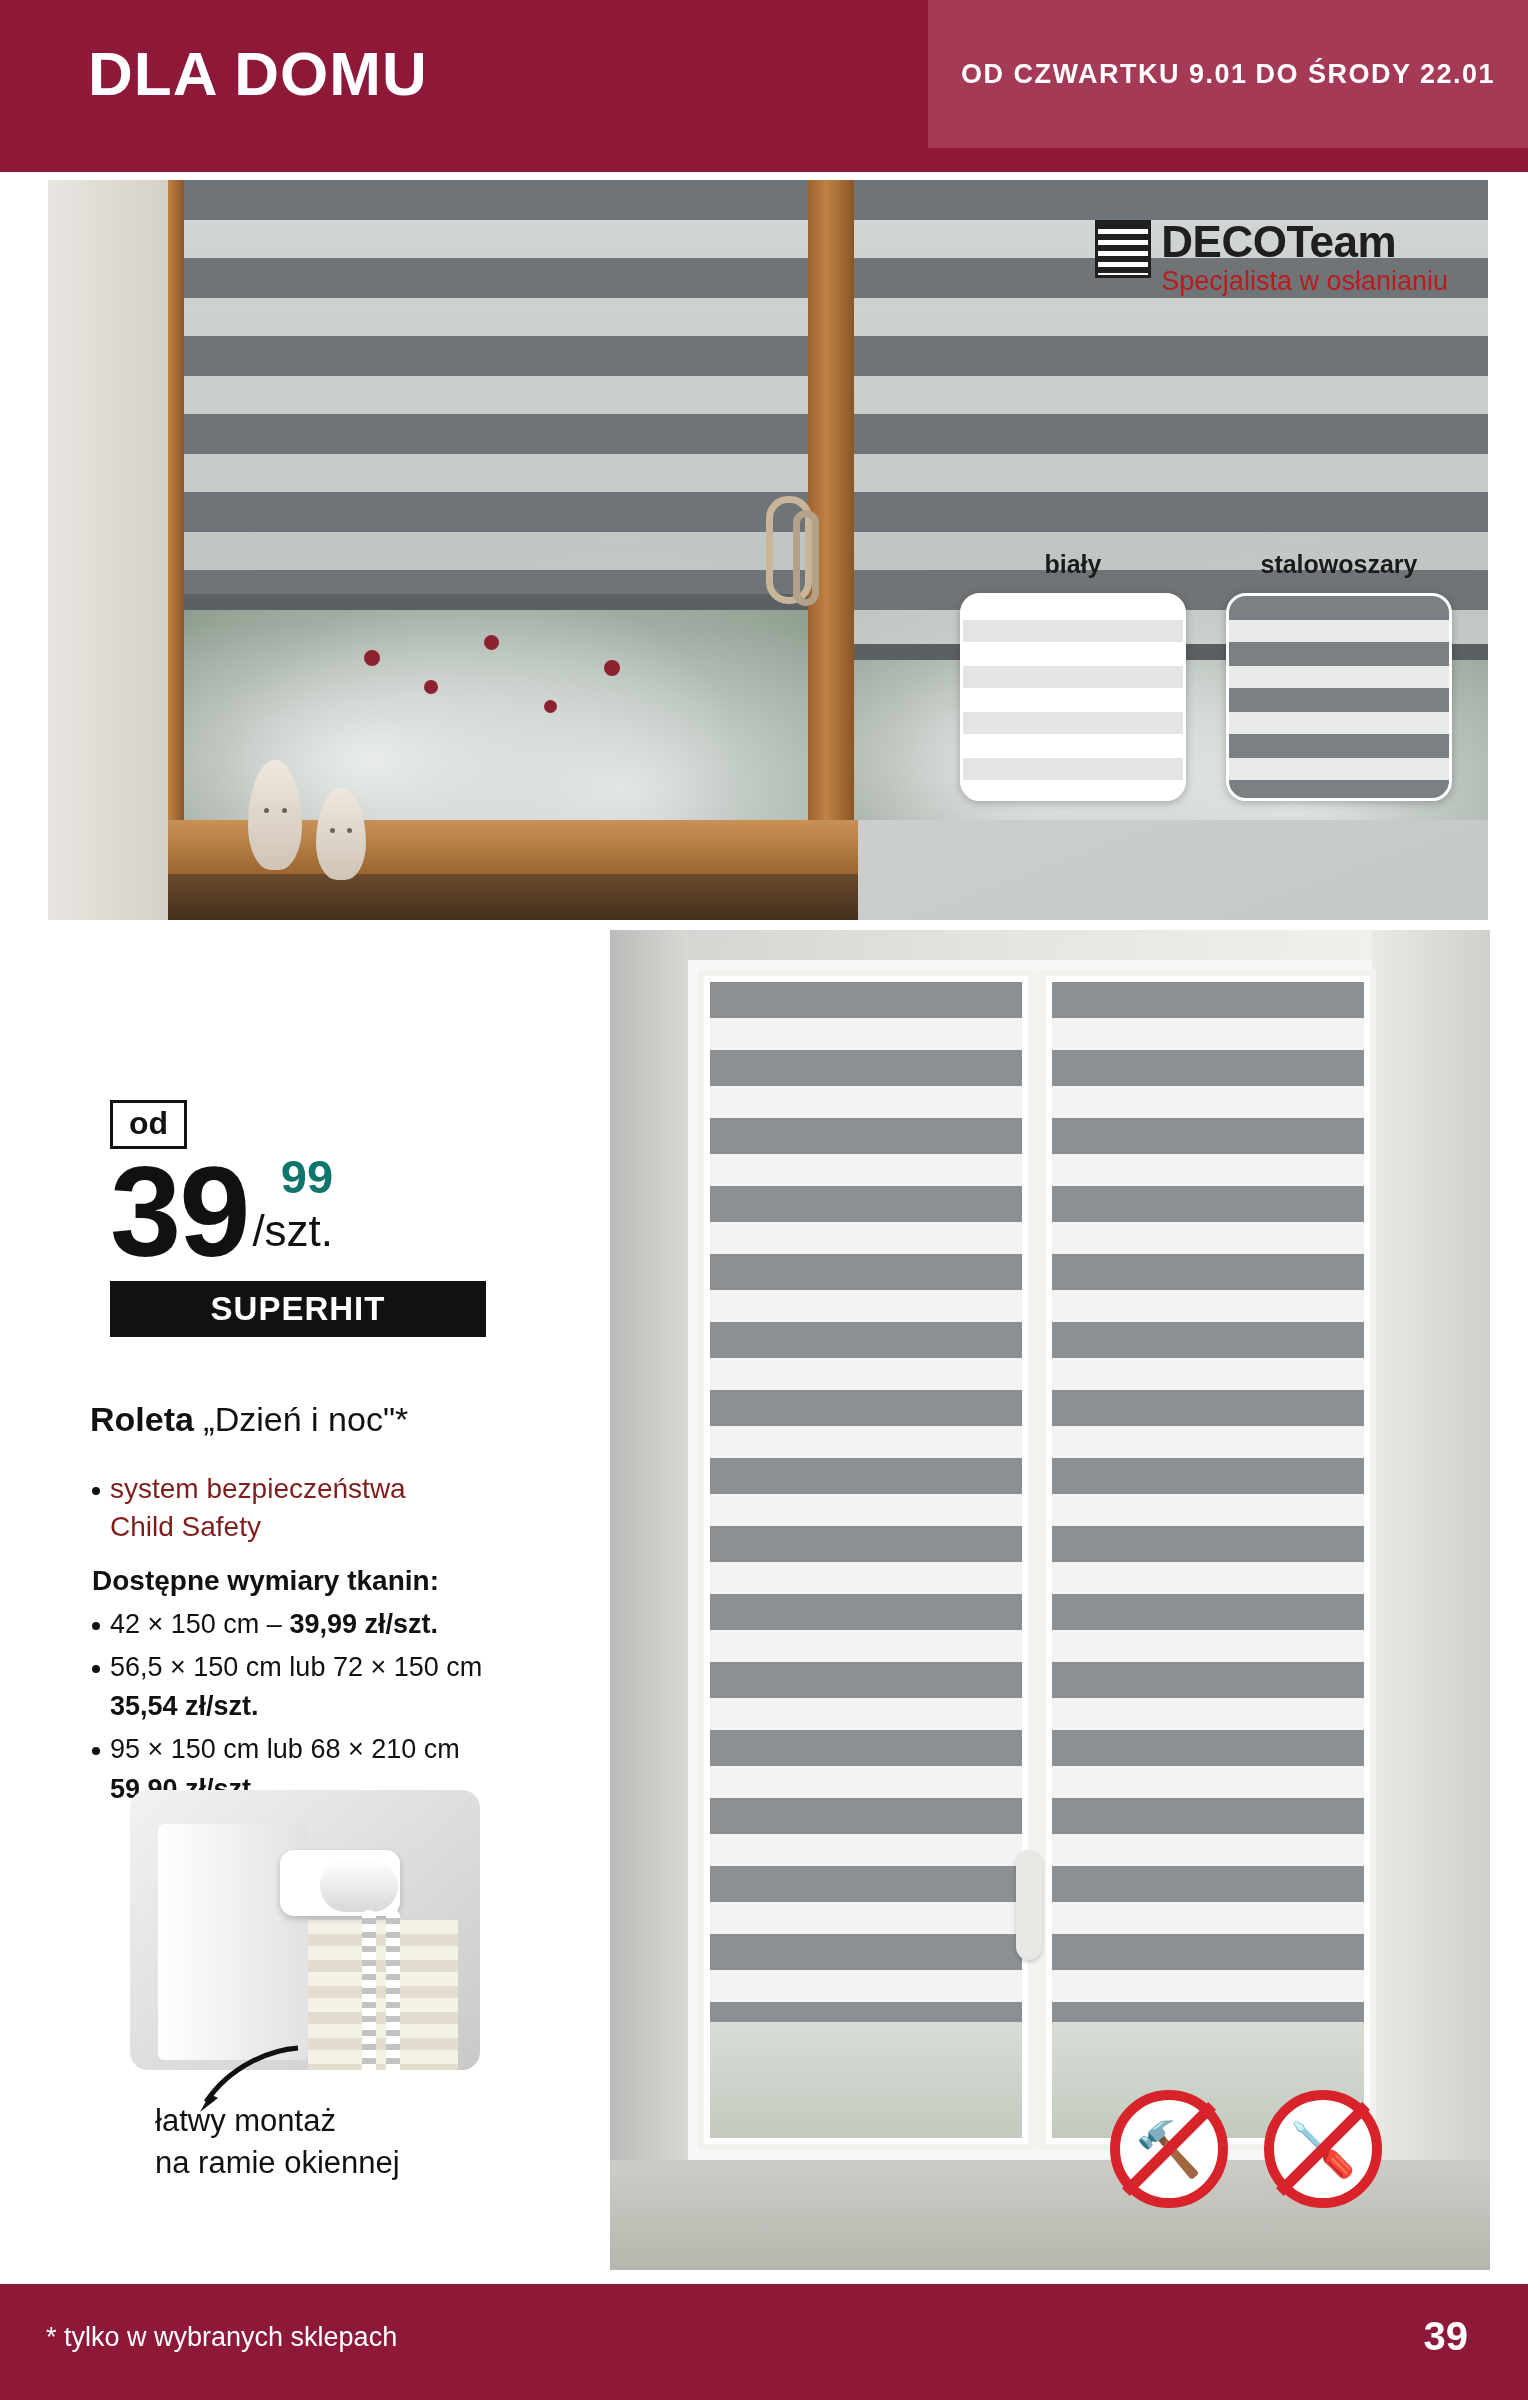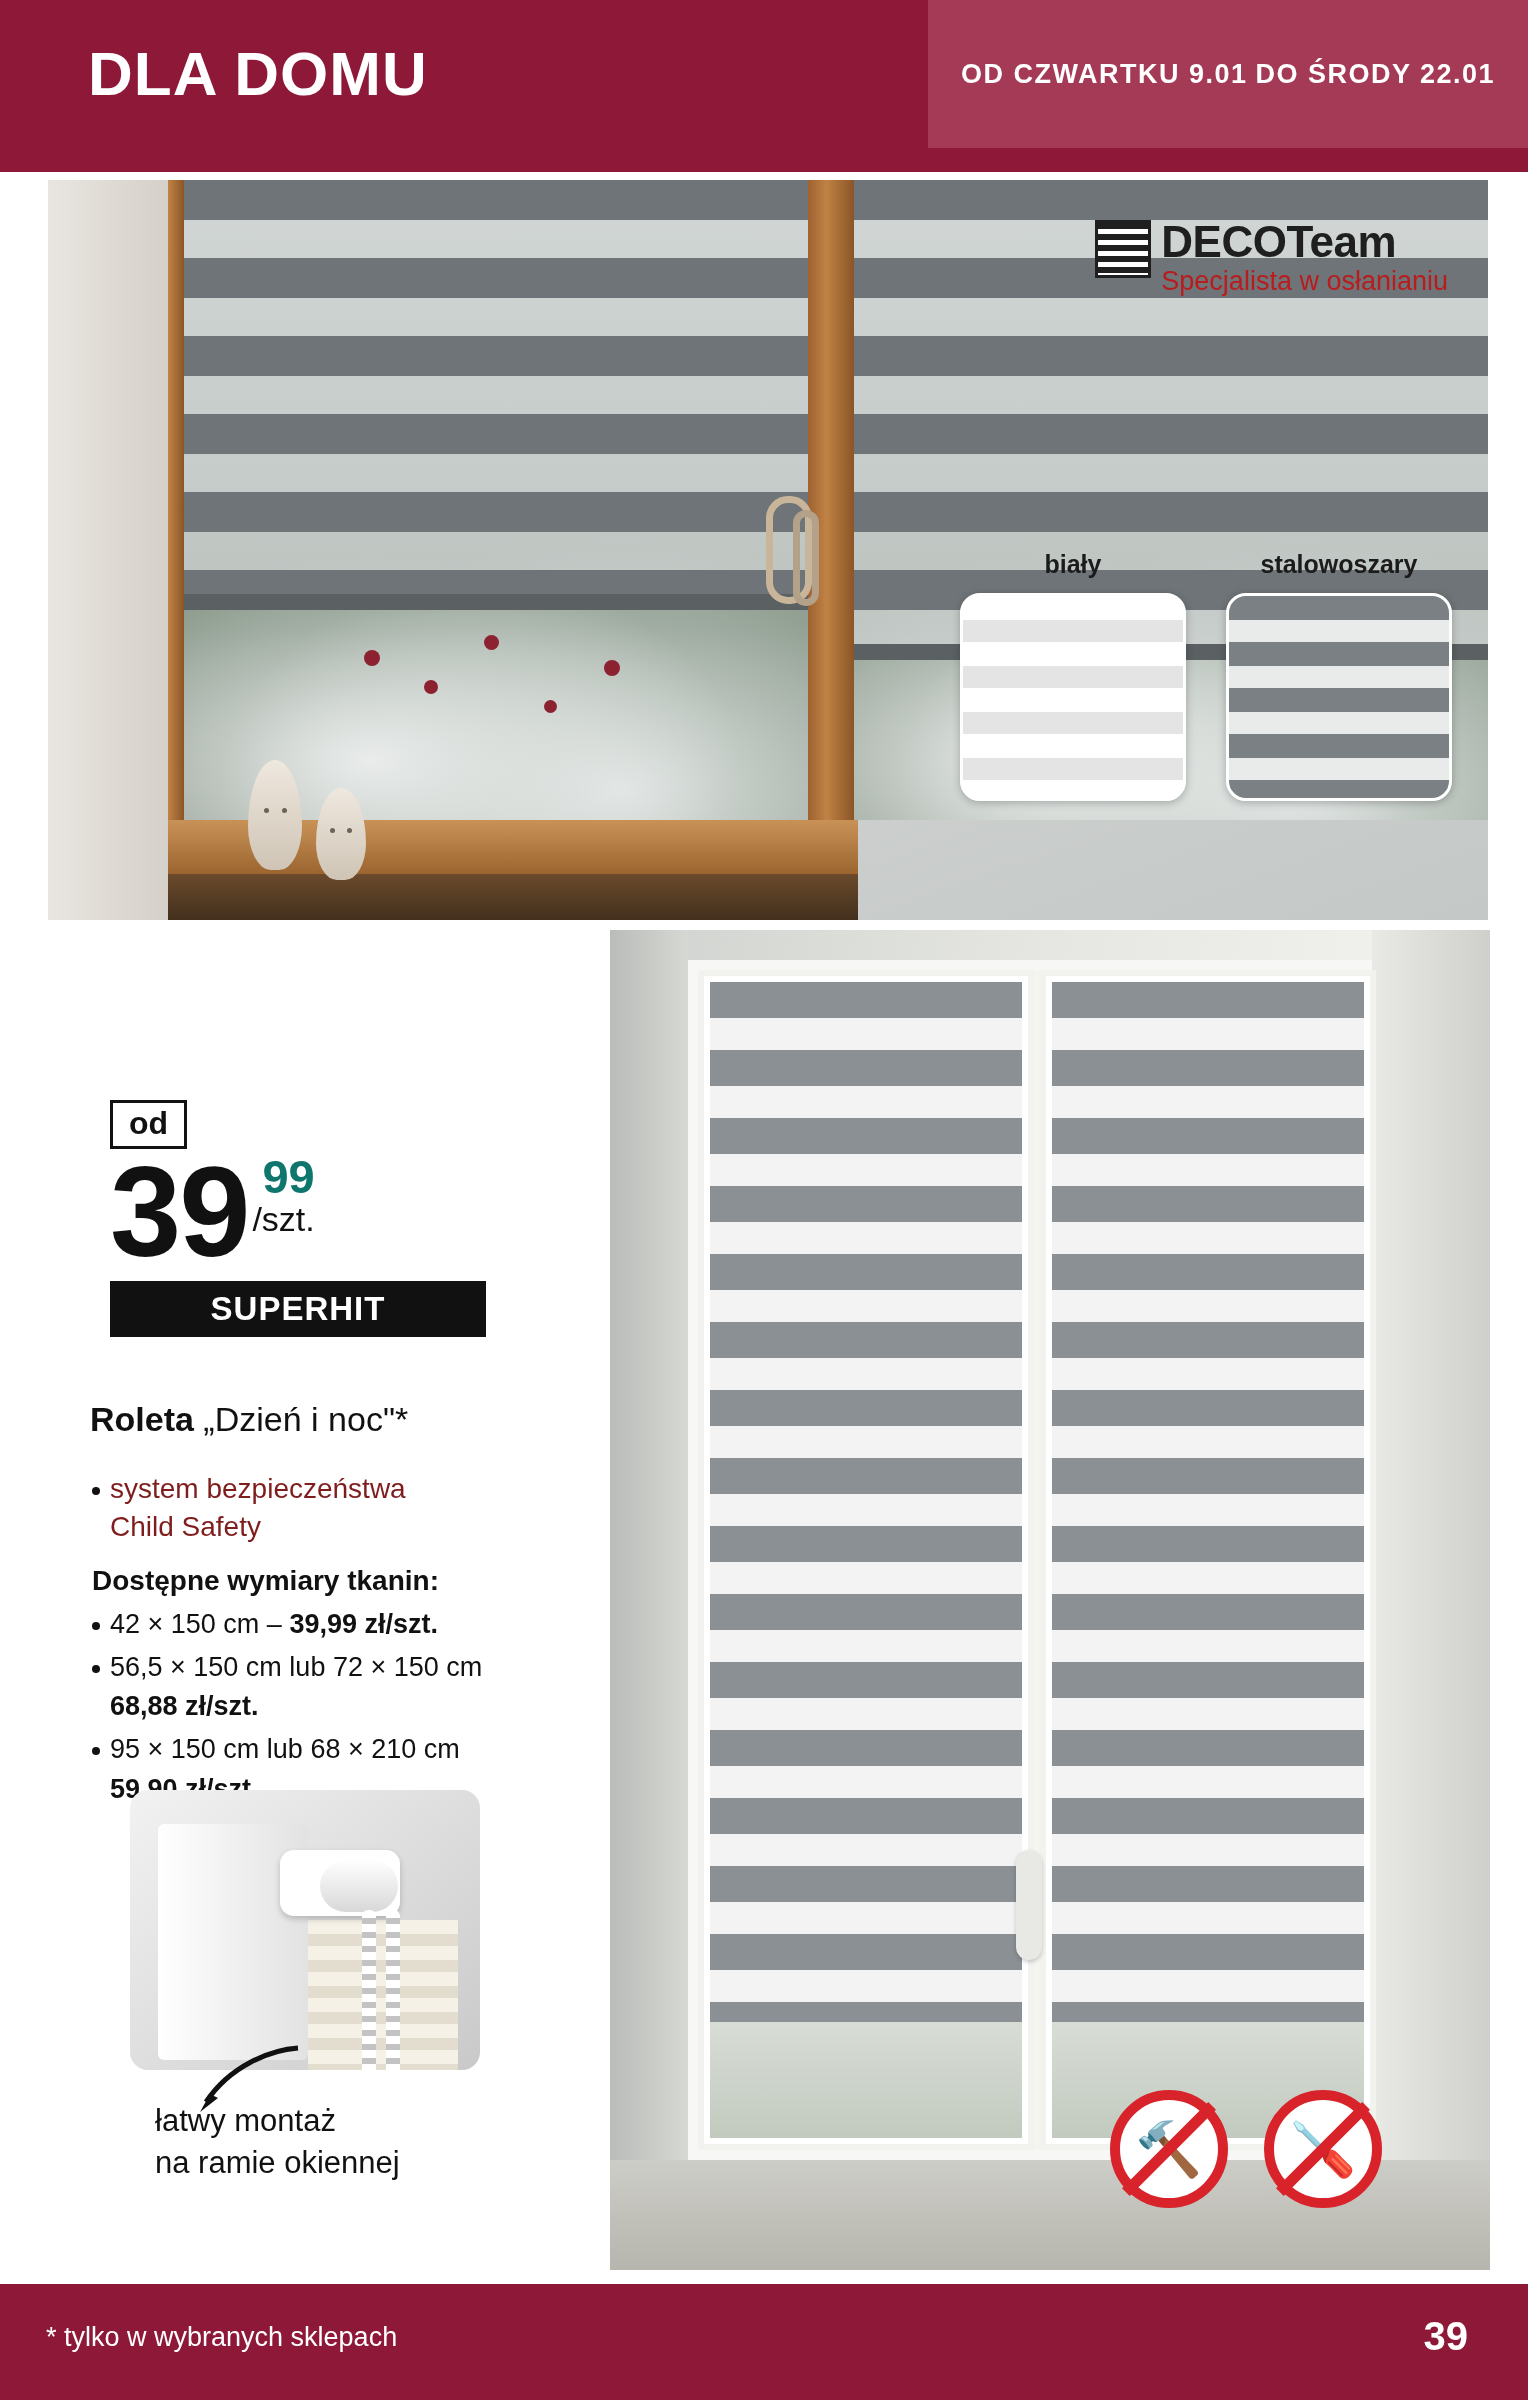--- a/index.html
+++ b/index.html
@@ -169,21 +169,21 @@
     display: inline-block; background: #ffffff; border: 3px solid #111;
     font-size: 32px; font-weight: bold; padding: 2px 16px 4px; color: #111;
   }
   .price-main {
     position: relative; margin-top: 4px;
     display: flex; align-items: flex-start;
   }
   .price-int { font-size: 128px; font-weight: bold; color: #111; line-height: 0.92; letter-spacing: -2px; }
   .price-dec-wrap { display: flex; flex-direction: column; margin-left: 4px; }
   .price-dec { font-size: 47px; font-weight: bold; color: #0f766e; line-height: 1; text-align: right; }
-  .price-unit { font-size: 34px; color: #111; }
+  .price-unit { font-size: 44px; color: #111; margin-top: 6px; }
   .superhit {
     margin-top: 10px; width: 376px; height: 56px; background: #111; color: #fff;
     font-size: 33px; font-weight: bold; letter-spacing: 1px;
     display: flex; align-items: center; justify-content: center;
   }
 
   
   .prod-name { position: absolute; left: 90px; top: 1400px; font-size: 34px; color: #111; }
   .prod-name b { font-weight: bold; }
   .bullet-line { position: absolute; left: 92px; font-size: 28px; color: #7f1d1d; line-height: 1.35; }
@@ -369,21 +369,21 @@
     <span style="margin-left:18px; display:inline-block;">Child Safety</span>
   </div>
 
   <div class="dims-title">Dostępne wymiary tkanin:</div>
   <ul class="dims-list">
     <li>
       <span class="dot"></span><span>42 × 150 cm – </span><b>39,99 zł/szt.</b>
     </li>
     <li>
       <span class="dot"></span><span>56,5 × 150 cm lub 72 × 150 cm</span><br>
-      <b style="margin-left:18px; display:inline-block;">68,88 zł/szt.</b>
+      <b style="margin-left:18px; display:inline-block;">35,54 zł/szt.</b>
     </li>
     <li>
       <span class="dot"></span><span>95 × 150 cm lub 68 × 210 cm</span><br>
       <b style="margin-left:18px; display:inline-block;">59,90 zł/szt.</b>
     </li>
   </ul>
 
   <div class="mount-photo">
     <div class="mount-frame"></div>
     <div class="mount-fabric"></div>

